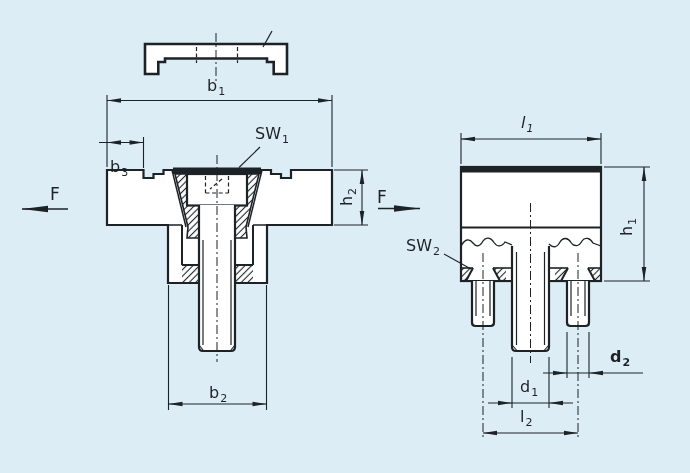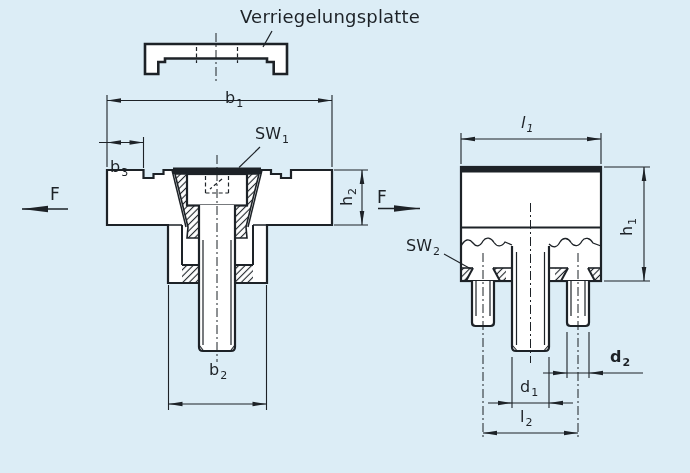--- a/index.html
+++ b/index.html
@@ -192,39 +192,38 @@
     <line x1="488" y1="403" x2="573" y2="403" fill="none"></line>
     <polygon points="512,403 498,400.7 498,405.3" stroke="none"></polygon>
     <polygon points="549,403 563,400.7 563,405.3" stroke="none"></polygon>
 
     <line x1="483" y1="433" x2="578" y2="433" fill="none"></line>
     <polygon points="483,433 497,430.7 497,435.3" stroke="none"></polygon>
     <polygon points="578,433 564,430.7 564,435.3" stroke="none"></polygon>
   </g>
 </svg>
 
-  <div class="lbl title-lbl" style="left:240px;top:8px;">Verriegelungsplatte</div>
-
-  <div class="lbl" style="left:225px;top:78px;margin-top:12px;">
+
+  <div class="lbl" style="left:207px;top:78px;">
     <span>b</span><span class="sub">1</span>
   </div>
 
   <div class="lbl" style="left:110px;top:116px;margin-top:43px;">
     <span>b</span><span class="sub">3</span>
   </div>
 
   <div class="lbl" style="left:255px;top:126px;">
     <span>SW</span><span class="sub">1</span>
   </div>
 
   <div class="lbl rot" style="left:347px;top:197px;">
     <span>h</span><span class="sub">2</span>
   </div>
 
-  <div class="lbl" style="left:209px;top:362px;text-align:center;">
+  <div class="lbl" style="left:209px;top:385px;text-align:center;">
     <span>b</span><span class="sub">2</span>
   </div>
 
   <div class="lbl force-lbl" style="left:50px;top:186px;">F</div>
 
   <div class="lbl force-lbl" style="left:377px;top:189px;">F</div>
 
   <div class="lbl" style="left:521px;top:115px;font-style:italic;">
     <span>l</span><span class="sub">1</span>
   </div>

